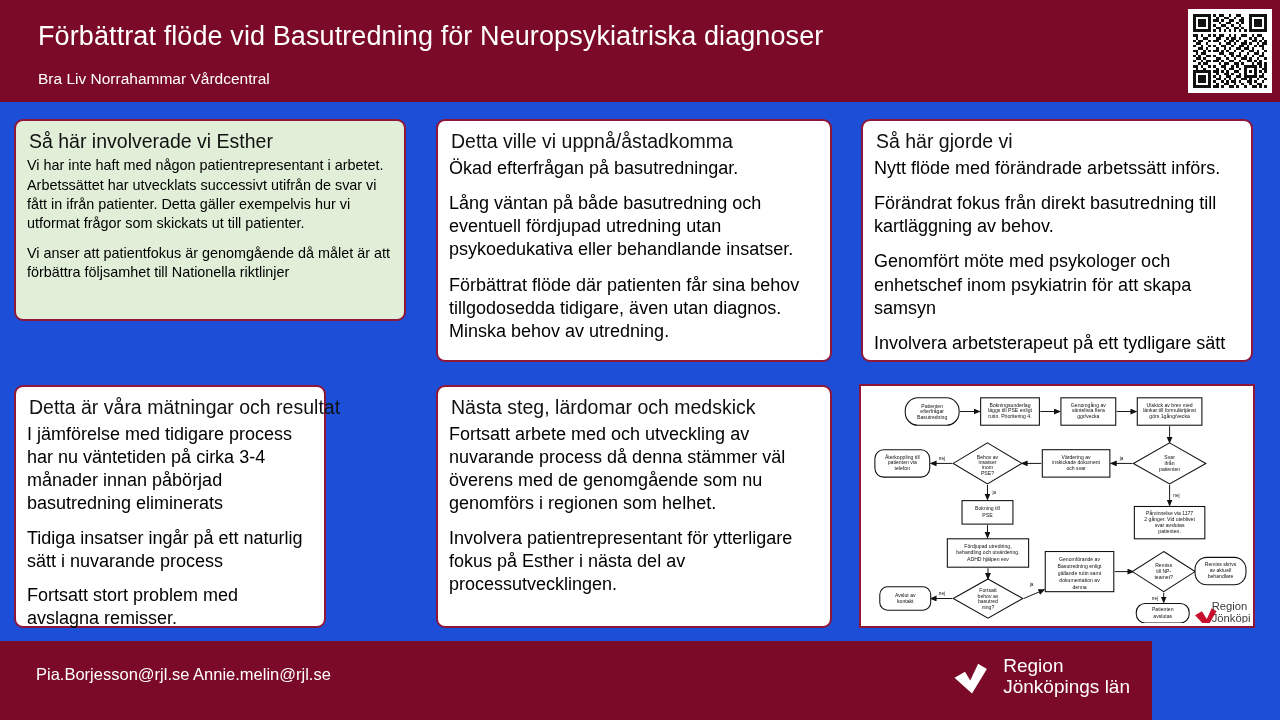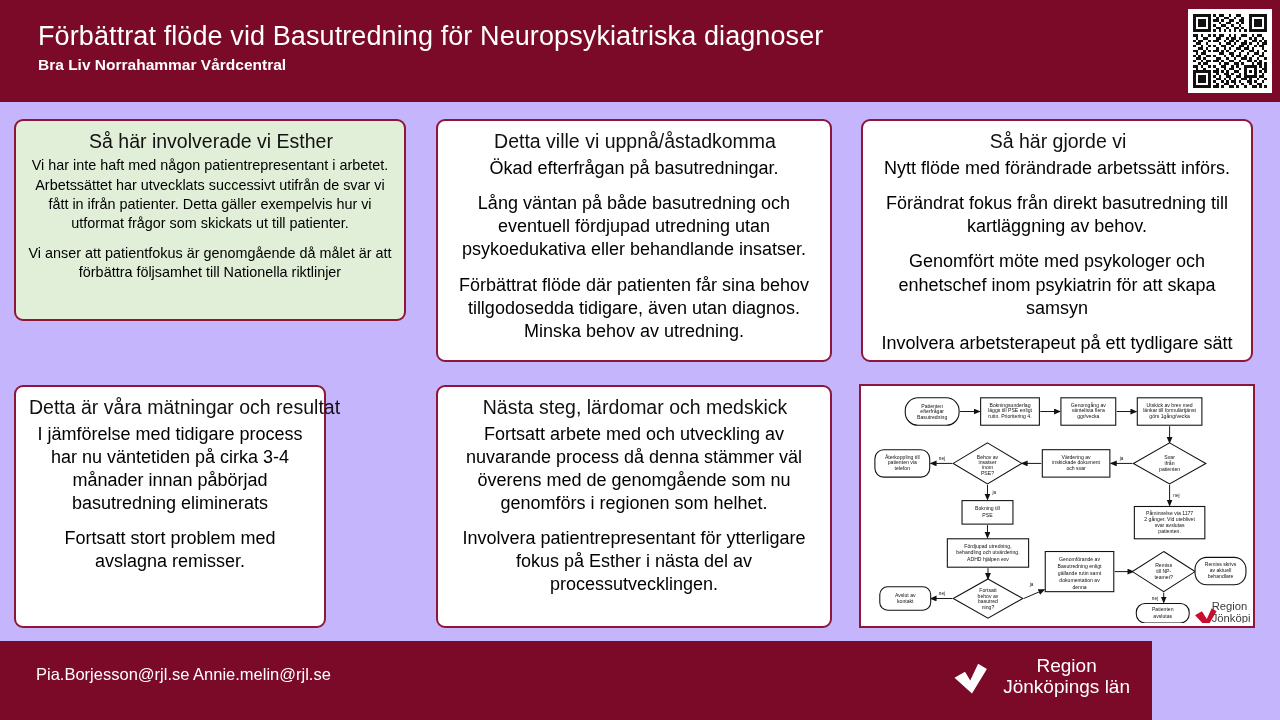--- a/index.html
+++ b/index.html
@@ -11,22 +11,21 @@
   }
   body {
     background: #f9ccd0;
     font-family: "Liberation Sans", sans-serif;
     -webkit-font-smoothing: antialiased;
   }
   .poster {
     position: relative;
     width: 1280px;
     height: 720px;
-    background: #c4b5fd;
-    text-align: center;
+    background: #1d4ed8;
   }
 
   
   .header {
     position: absolute;
     left: 0; top: 0;
     width: 1280px;
     height: 102px;
     background: #7b0a28;
     box-sizing: border-box;
@@ -37,24 +36,24 @@
     top: 21px;
     color: #ffffff;
     font-size: 27px;
     font-weight: 400;
     letter-spacing: 0.1px;
     white-space: nowrap;
   }
   .header-subtitle {
     position: absolute;
     left: 38px;
-    top: 56px;
+    top: 70px;
     color: #ffffff;
     font-size: 15.5px;
-    font-weight: 700;
+    font-weight: 400;
     white-space: nowrap;
   }
   .qr-wrap {
     position: absolute;
     right: 8px;
     top: 9px;
     width: 84px;
     height: 84px;
     background: #ffffff;
     padding: 5px;
@@ -437,20 +436,21 @@
       <p>Förändrat fokus från direkt basutredning till kartläggning av behov.</p>
       <p>Genomfört möte med psykologer och enhetschef inom psykiatrin för att skapa samsyn</p>
       <p>Involvera arbetsterapeut på ett tydligare sätt</p>
     </div>
   </div>
 
   <div class="box" id="box-results">
     <div class="box-title">Detta är våra mätningar och resultat</div>
     <div class="box-body">
       <p>I jämförelse med tidigare process har nu väntetiden på cirka 3-4 månader innan påbörjad basutredning eliminerats</p>
+      <p>Tidiga insatser ingår på ett naturlig sätt i nuvarande process</p>
       <p>Fortsatt stort problem med avslagna remisser.</p>
     </div>
   </div>
 
   <div class="box" id="box-nextsteps">
     <div class="box-title">Nästa steg, lärdomar och medskick</div>
     <div class="box-body">
       <p>Fortsatt arbete med och utveckling av nuvarande process då denna stämmer väl överens med de genomgående som nu genomförs i regionen som helhet.</p>
       <p>Involvera patientrepresentant för ytterligare fokus på Esther i nästa del av processutvecklingen.</p>
     </div>

